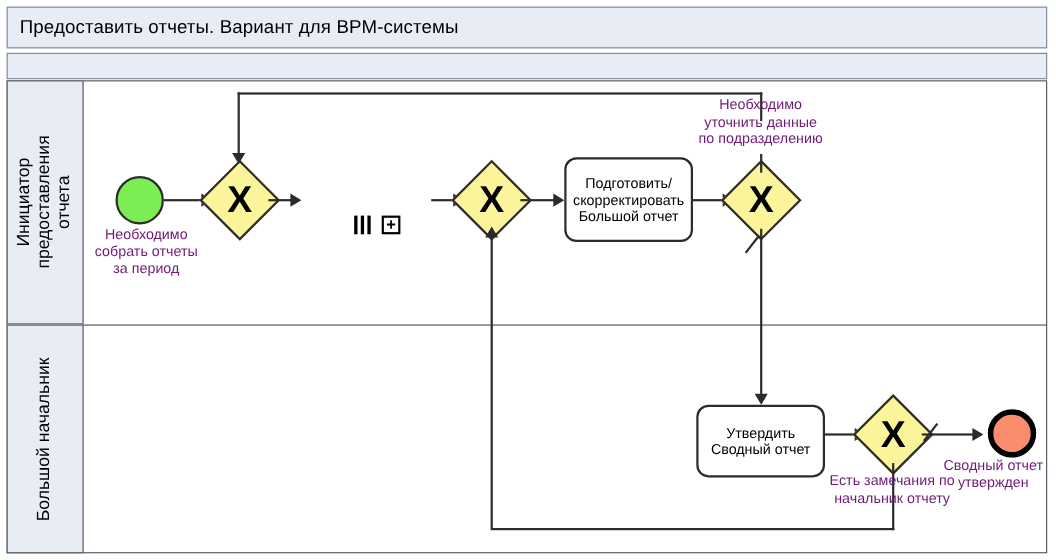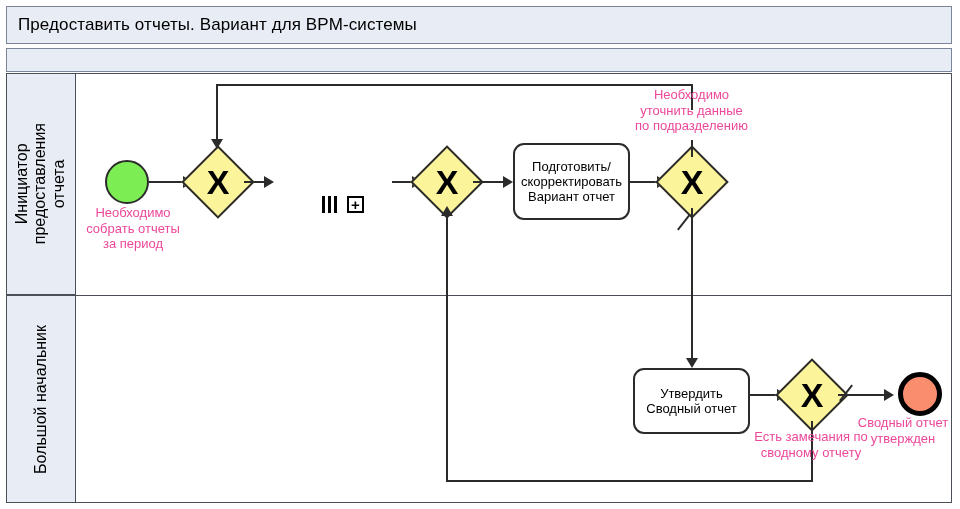--- a/index.html
+++ b/index.html
@@ -91,21 +91,21 @@
   .lnv{width:2px;}
   .arw{position:absolute;width:0;height:0;}
   .arw-r{border-top:6px solid transparent;border-bottom:6px solid transparent;border-left:10px solid #2b2b2b;}
   .arw-d{border-left:6px solid transparent;border-right:6px solid transparent;border-top:10px solid #2b2b2b;}
   .arw-u{border-left:6px solid transparent;border-right:6px solid transparent;border-bottom:10px solid #2b2b2b;}
   .slash{position:absolute;width:2px;height:20px;background:#2b2b2b;transform:rotate(38deg);}
 
   
   .lbl{
     position:absolute;font-size:13px;line-height:1.2;text-align:center;
-    white-space:pre-line;color:#ec4899;
+    white-space:pre-line;color:#701a75;
   }
 </style>
 </head>
 <body>
 
 <div id="stage">
 
   <div class="pool-title">
     <span>Предоставить отчеты. Вариант для BPM-системы</span>
   </div>
@@ -152,21 +152,21 @@
     <div class="dia"></div>
     <div class="xg">X</div>
   </div>
 
   <div class="ln lnh" style="left:473px;top:181px;width:33px;"></div>
   <div class="arw arw-r" style="left:503px;top:176px;"></div>
 
   <div class="task" style="left:513px;top:143px;width:117px;height:77px;">
     <span>Подготовить/
 скорректировать
-Вариант отчет</span>
+Большой отчет</span>
   </div>
 
   <div class="ln lnh" style="left:630px;top:181px;width:30px;"></div>
   <div class="arw arw-r" style="left:657px;top:176px;"></div>
 
   <div class="gw" style="left:666px;top:156px;">
     <div class="dia"></div>
     <div class="xg">X</div>
   </div>
 
@@ -204,15 +204,15 @@
   <div class="ev ev-end" style="left:898px;top:372px;"></div>
   <div class="lbl" style="left:847px;top:415px;width:112px;">Сводный отчет
 утвержден</div>
 
   <div class="ln lnv" style="left:811px;top:421px;height:61px;"></div>
   <div class="ln lnh" style="left:446px;top:480px;width:367px;"></div>
   <div class="ln lnv" style="left:446px;top:212px;height:268px;"></div>
   <div class="arw arw-u" style="left:441px;top:206px;"></div>
 
   <div class="lbl" style="left:731px;top:429px;width:160px;">Есть замечания по
-сводному отчету</div>
+начальник отчету</div>
 
 </div>
 
 </body></html>

